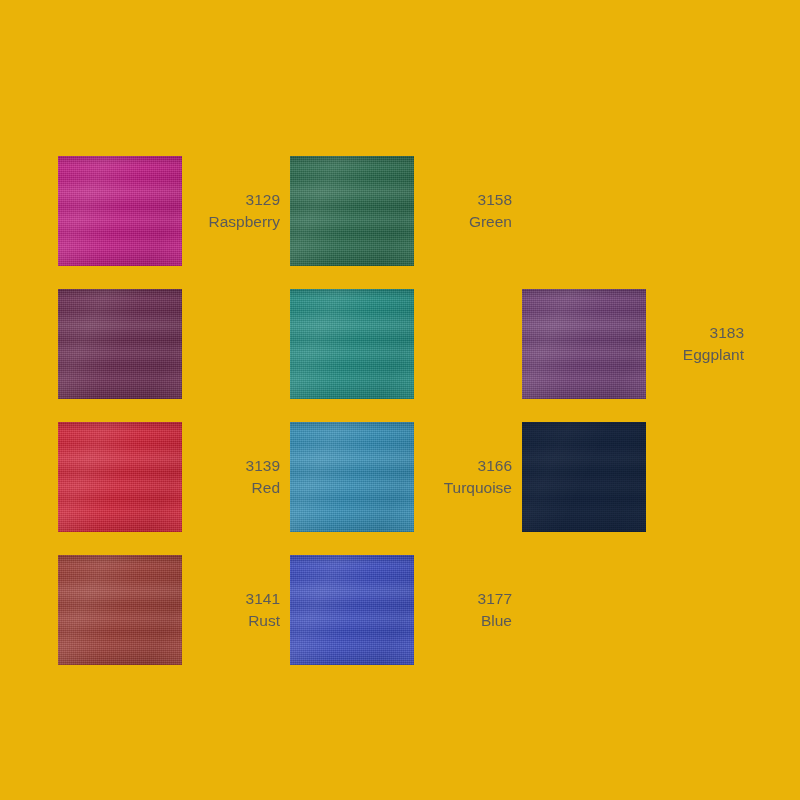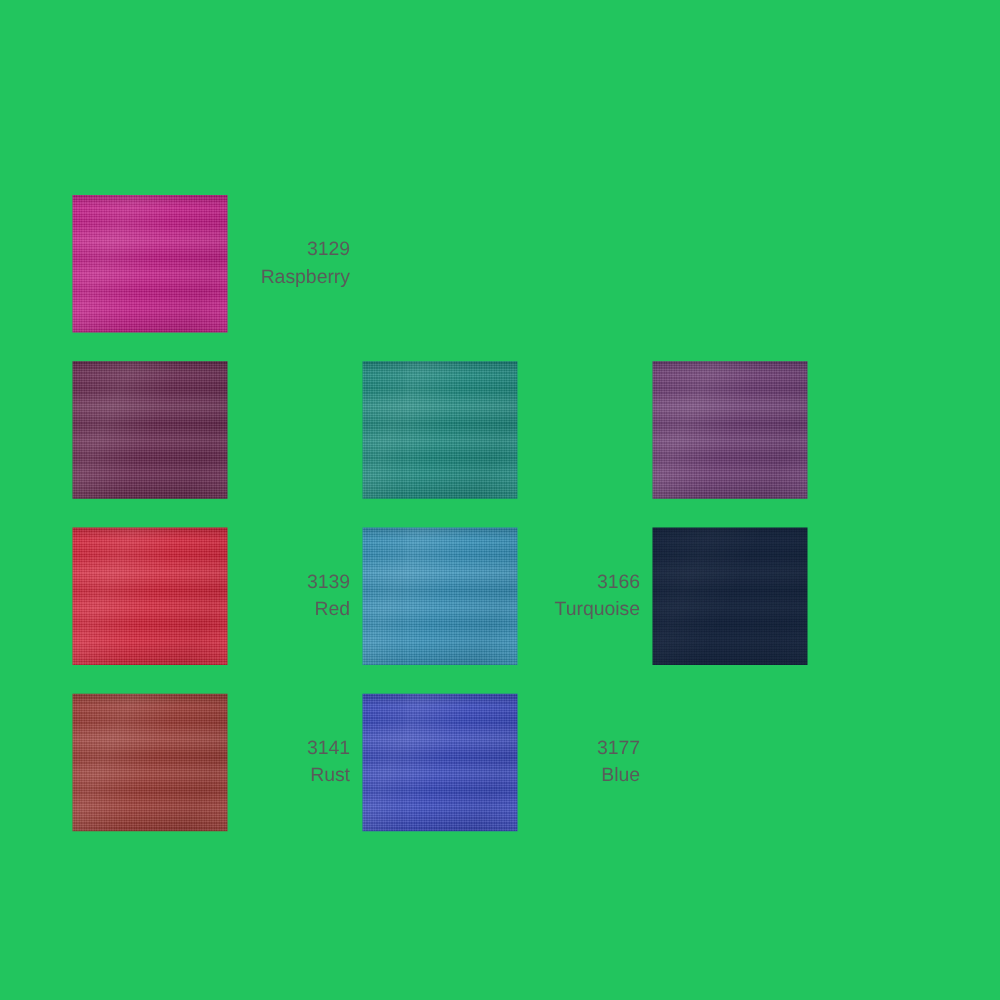--- a/index.html
+++ b/index.html
@@ -6,21 +6,21 @@
   html, body {
     margin: 0; padding: 0;
     width: 800px; height: 800px;
     background: #ffffff;
     font-family: "Liberation Sans", sans-serif;
   }
   #chart {
     position: relative;
     width: 800px;
     height: 800px;
-    background: #22c55e;
+    background: #eab308;
     overflow: hidden;
   }
   .swatch-grid {
     position: absolute;
     left: 58px;
     top: 144px;
     width: 700px;
   }
   .grid-row {
     display: flex;
@@ -126,20 +126,32 @@
           <div class="bands"></div>
           <div class="weave-h"></div>
           <div class="weave-v"></div>
           <div class="sheen"></div>
         </div>
         <div class="label">
           <span class="code">3129</span>
           <span class="name">Raspberry</span>
         </div>
       </div>
+      <div class="cell">
+        <div class="swatch" style="background-color: rgb(37, 104, 74);">
+          <div class="bands"></div>
+          <div class="weave-h"></div>
+          <div class="weave-v"></div>
+          <div class="sheen"></div>
+        </div>
+        <div class="label">
+          <span class="code">3158</span>
+          <span class="name">Green</span>
+        </div>
+      </div>
     </div>
 
     <div class="grid-row">
       <div class="cell">
         <div class="swatch" style="background-color: rgb(104, 40, 79);">
           <div class="bands"></div>
           <div class="weave-h"></div>
           <div class="weave-v"></div>
           <div class="sheen"></div>
         </div>
@@ -151,20 +163,24 @@
           <div class="weave-v"></div>
           <div class="sheen"></div>
         </div>
       </div>
       <div class="cell">
         <div class="swatch" style="background-color: rgb(107, 58, 114);">
           <div class="bands"></div>
           <div class="weave-h"></div>
           <div class="weave-v"></div>
           <div class="sheen"></div>
+        </div>
+        <div class="label">
+          <span class="code">3183</span>
+          <span class="name">Eggplant</span>
         </div>
       </div>
     </div>
 
     <div class="grid-row">
       <div class="cell">
         <div class="swatch" style="background-color: rgb(211, 30, 53);">
           <div class="bands"></div>
           <div class="weave-h"></div>
           <div class="weave-v"></div>

